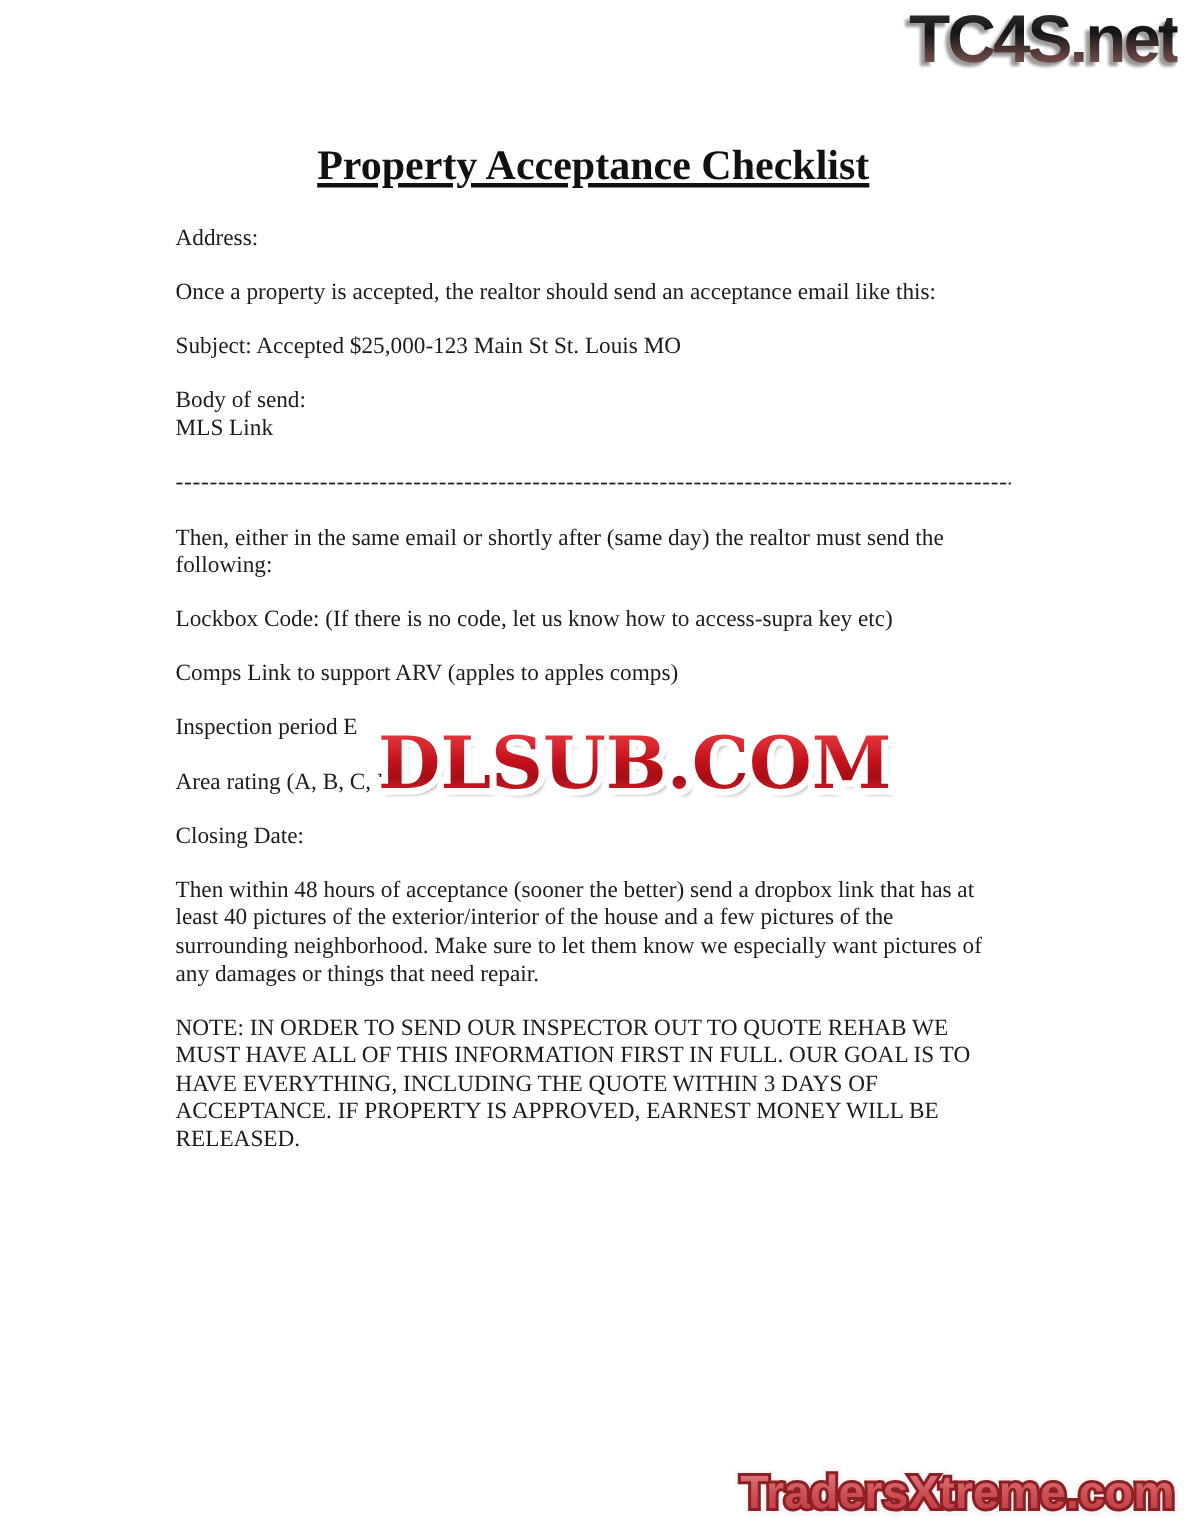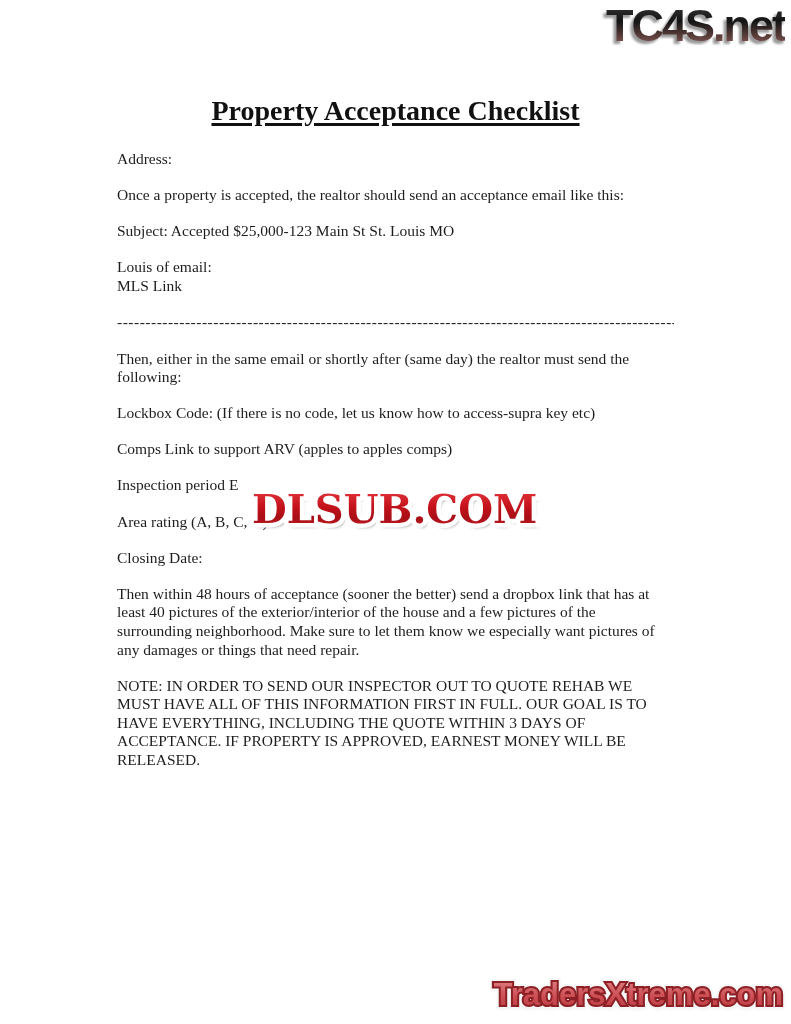--- a/index.html
+++ b/index.html
@@ -69,21 +69,21 @@
     color: transparent;
   }
 
   
   .stamp-dlsub {
     position: absolute;
     left: 252px; top: 486px;
     width: 300px; height: 52px;
     font-family: "DejaVu Serif", serif;
     font-weight: bold;
-    font-size: 40px;
+    font-size: 48px;
     line-height: 46px;
     letter-spacing: 0px;
     white-space: nowrap;
   }
   .stamp-dlsub .layer { position: absolute; top: 0; left: 0; }
   .stamp-dlsub .back {
     color: #ffffff;
     -webkit-text-stroke: 9px #ffffff;
     text-shadow: 3px 4px 3px rgba(90,90,90,0.65);
   }
@@ -136,21 +136,21 @@
 
   <div class="doc">
     <h1 class="doc-title">Property Acceptance Checklist</h1>
 
     <p class="bold">Address:</p>
 
     <p>Once a property is accepted, the realtor should send an acceptance email like this:</p>
 
     <p>Subject: Accepted $25,000-123 Main St St. Louis MO</p>
 
-    <p><span>Louis of email:</span><br><span>MLS Link</span></p>
+    <p><span>Body of send:</span><br><span>MLS Link</span></p>
 
     <p class="divider">--------------------------------------------------------------------------------------------------------------</p>
 
     <p>Then, either in the same email or shortly after (same day) the realtor must send the following:</p>
 
     <p class="bold">Lockbox Code: (If there is no code, let us know how to access-supra key etc)</p>
 
 
     <p class="bold">Comps Link to support ARV (apples to apples comps)</p>
 

